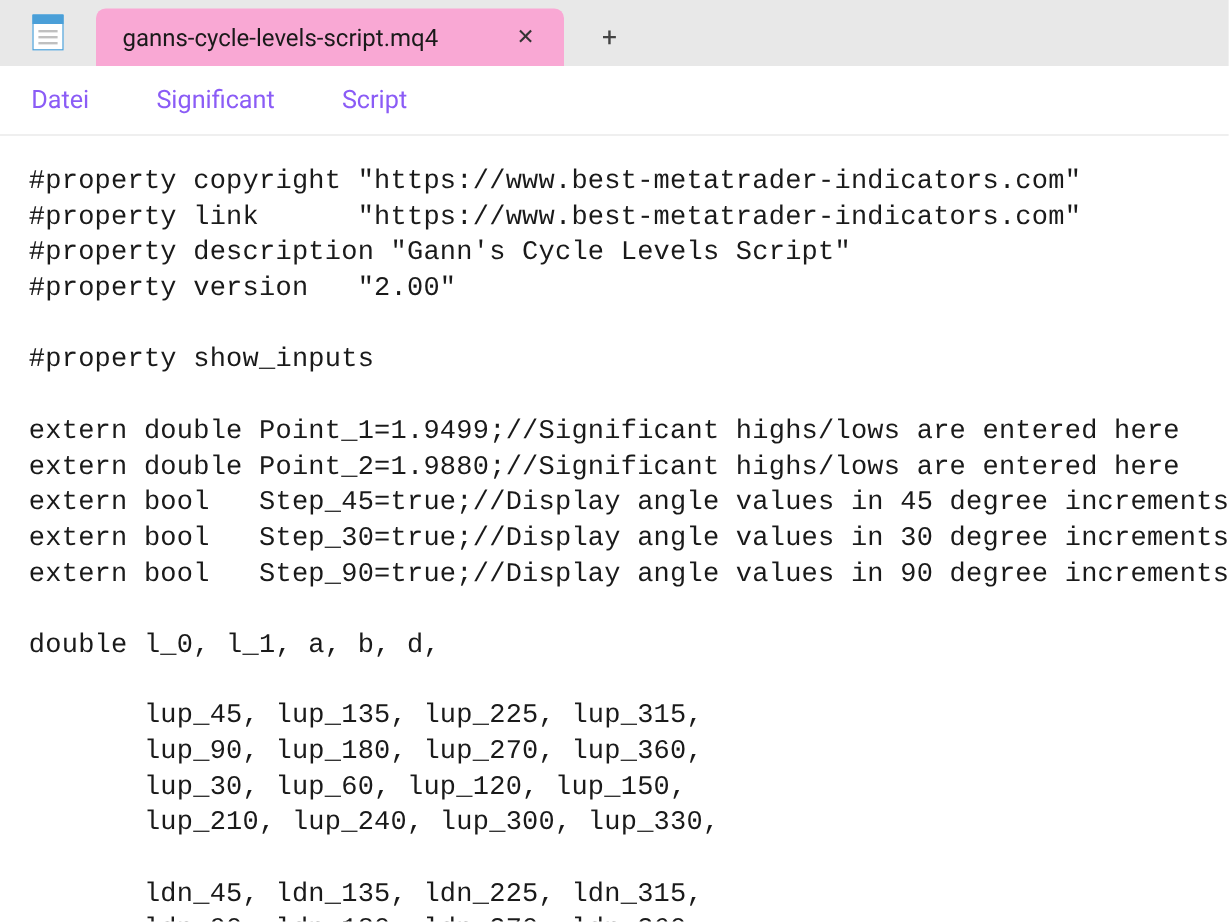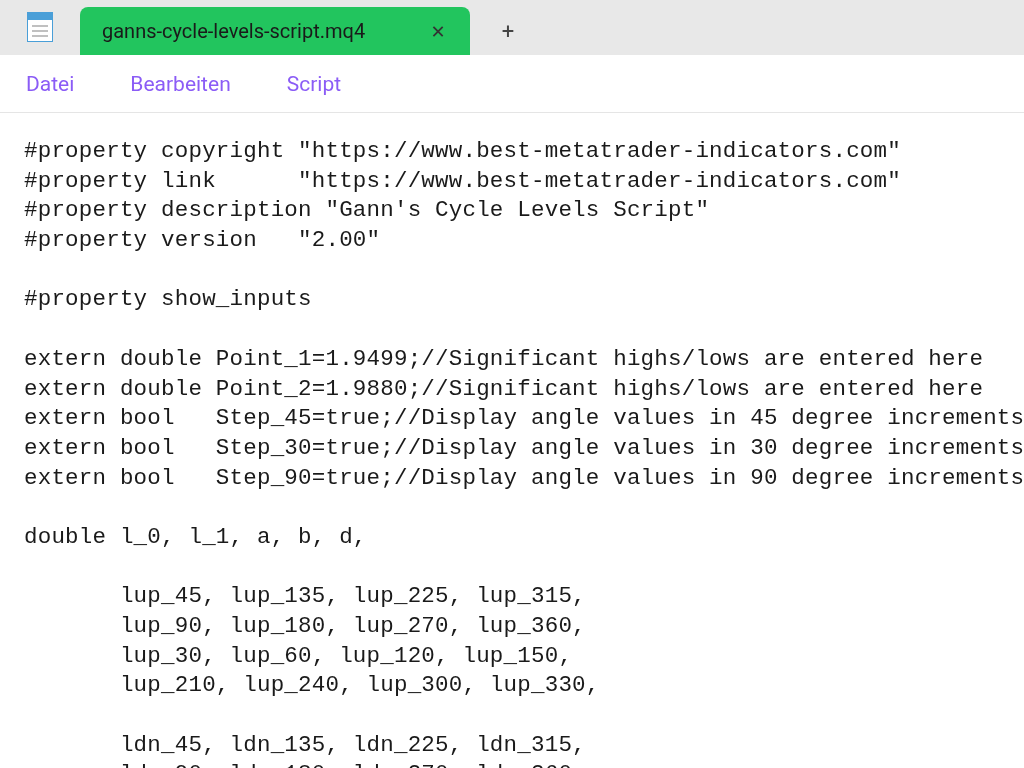--- a/index.html
+++ b/index.html
@@ -51,21 +51,21 @@
       position: absolute;
       top: 12px;
       left: 4px;
       right: 4px;
       height: 2px;
       background: #c0c0c0;
       box-shadow: 0 5px 0 #c0c0c0, 0 10px 0 #c0c0c0;
     }
     .tab {
       height: 48px;
-      background: #22c55e;
+      background: #f9a8d4;
       border-radius: 8px 8px 0 0;
       display: flex;
       align-items: center;
       padding: 0 18px 0 22px;
       margin-left: 22px;
       min-width: 390px;
     }
     .tab-title {
       font-size: 20px;
       color: #1a1a1a;
@@ -130,21 +130,21 @@
   </div>
   <div class="tab">
     <span class="tab-title">ganns-cycle-levels-script.mq4</span>
     <span class="close-btn">✕</span>
   </div>
   <div class="new-tab-btn">+</div>
 </div>
 
 <div class="menubar">
   <span class="menu-item">Datei</span>
-  <span class="menu-item">Bearbeiten</span>
+  <span class="menu-item">Significant</span>
   <span class="menu-item">Script</span>
 </div>
 
 <div class="editor">#property copyright "https://www.best-metatrader-indicators.com"
 #property link      "https://www.best-metatrader-indicators.com"
 #property description "Gann's Cycle Levels Script"
 #property version   "2.00"
 
 #property show_inputs
 

